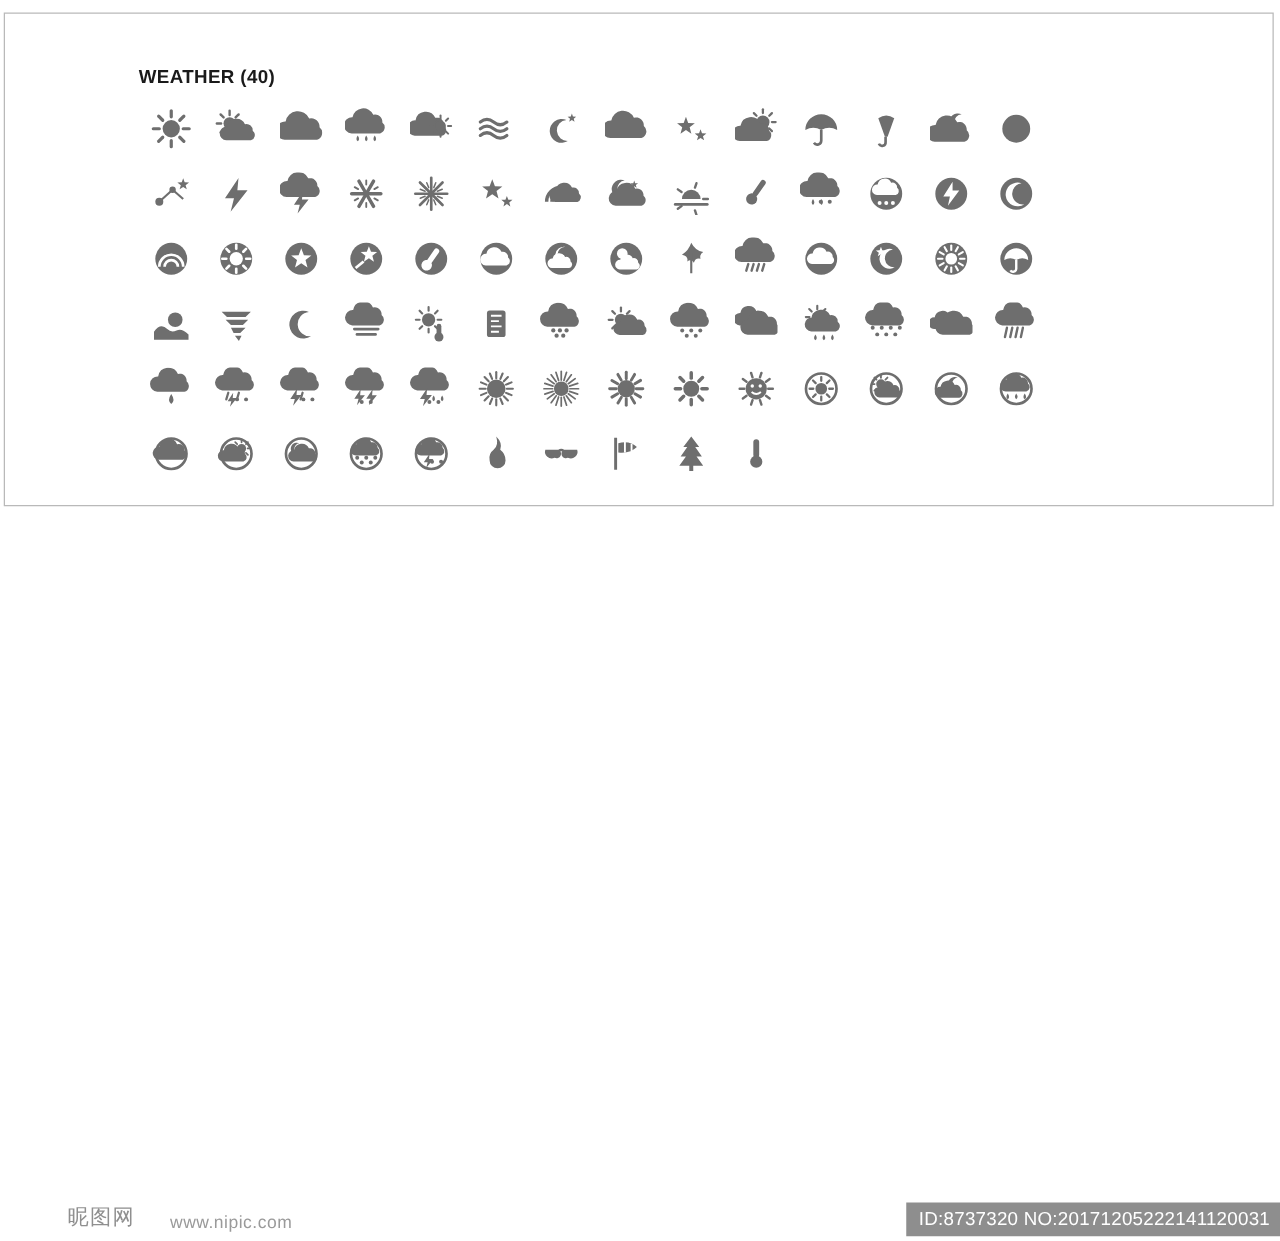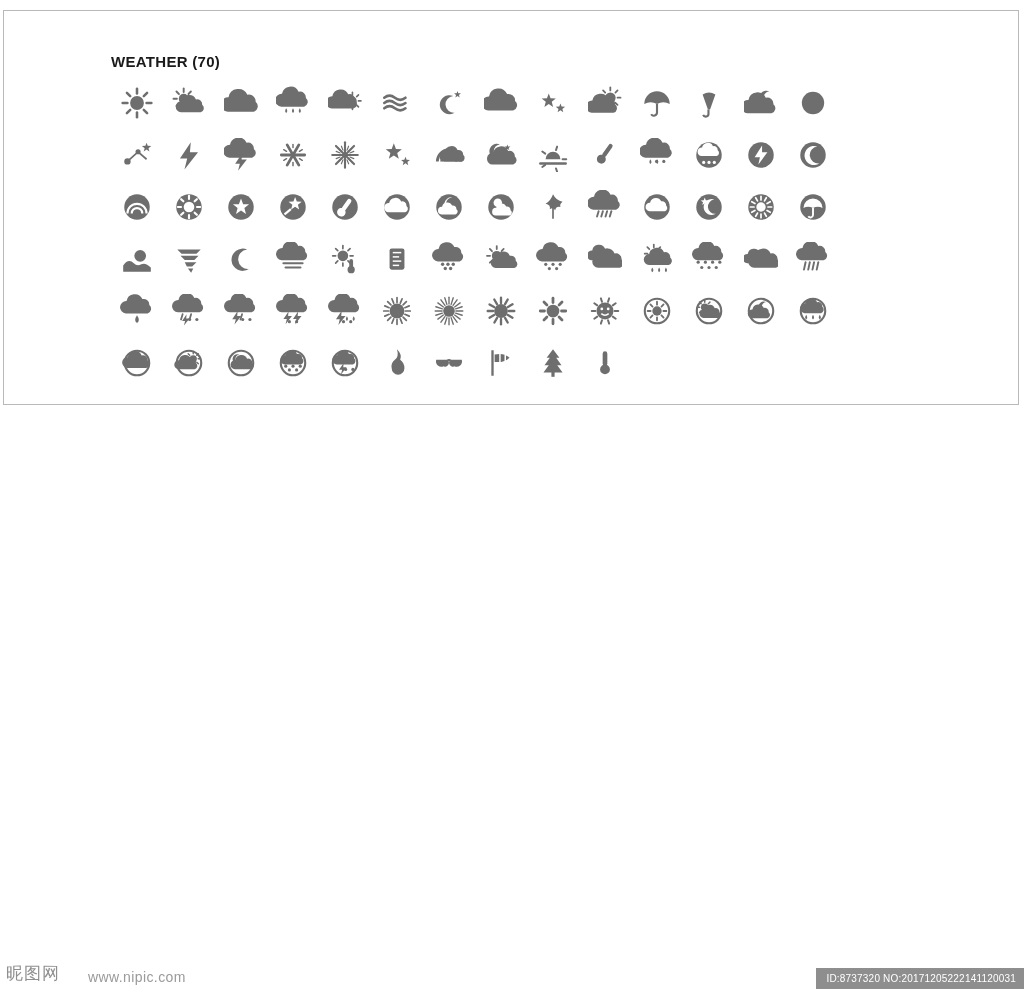--- a/index.html
+++ b/index.html
@@ -74,46 +74,47 @@
     bottom: 8px;
     display: flex;
     align-items: flex-end;
     gap: 4px;
   }
   #wm-logo {
     font-size: 17px;
     color: #8f8f8f;
     letter-spacing: 1px;
     font-family: "DejaVu Sans", sans-serif;
+    margin-left: 48px;
   }
   #wm-url {
     font-size: 14px;
     color: #9a9a9a;
     letter-spacing: 0.4px;
     margin-left: 24px;
   }
   #wm-id {
     position: absolute;
     right: 0px;
     bottom: 4px;
     background: #8e8e8e;
     color: #ffffff;
-    font-size: 10px;
+    font-size: 15px;
     padding: 5px 8px 5px 10px;
     letter-spacing: 0.2px;
     white-space: nowrap;
   }
 </style>
 </head>
 <body>
 
 <div id="page">
 
   <div id="sheet">
-    <div id="sheet-title">WEATHER (70)</div>
+    <div id="sheet-title">WEATHER (40)</div>
     <div id="icon-grid">
         <div class="icon-cell" title="sun">
           <svg width="34" height="34" viewBox="0 0 32 32" xmlns="http://www.w3.org/2000/svg">
             <circle cx="16" cy="16" r="6.5" fill="#6e6e6e"></circle>
             <line x1="25.0" y1="16.0" x2="29.5" y2="16.0" stroke="#6e6e6e" stroke-width="2.4" stroke-linecap="round"></line>
             <line x1="22.4" y1="22.4" x2="25.5" y2="25.5" stroke="#6e6e6e" stroke-width="2.4" stroke-linecap="round"></line>
             <line x1="16.0" y1="25.0" x2="16.0" y2="29.5" stroke="#6e6e6e" stroke-width="2.4" stroke-linecap="round"></line>
             <line x1="9.6" y1="22.4" x2="6.5" y2="25.5" stroke="#6e6e6e" stroke-width="2.4" stroke-linecap="round"></line>
             <line x1="7.0" y1="16.0" x2="2.5" y2="16.0" stroke="#6e6e6e" stroke-width="2.4" stroke-linecap="round"></line>
             <line x1="9.6" y1="9.6" x2="6.5" y2="6.5" stroke="#6e6e6e" stroke-width="2.4" stroke-linecap="round"></line>

